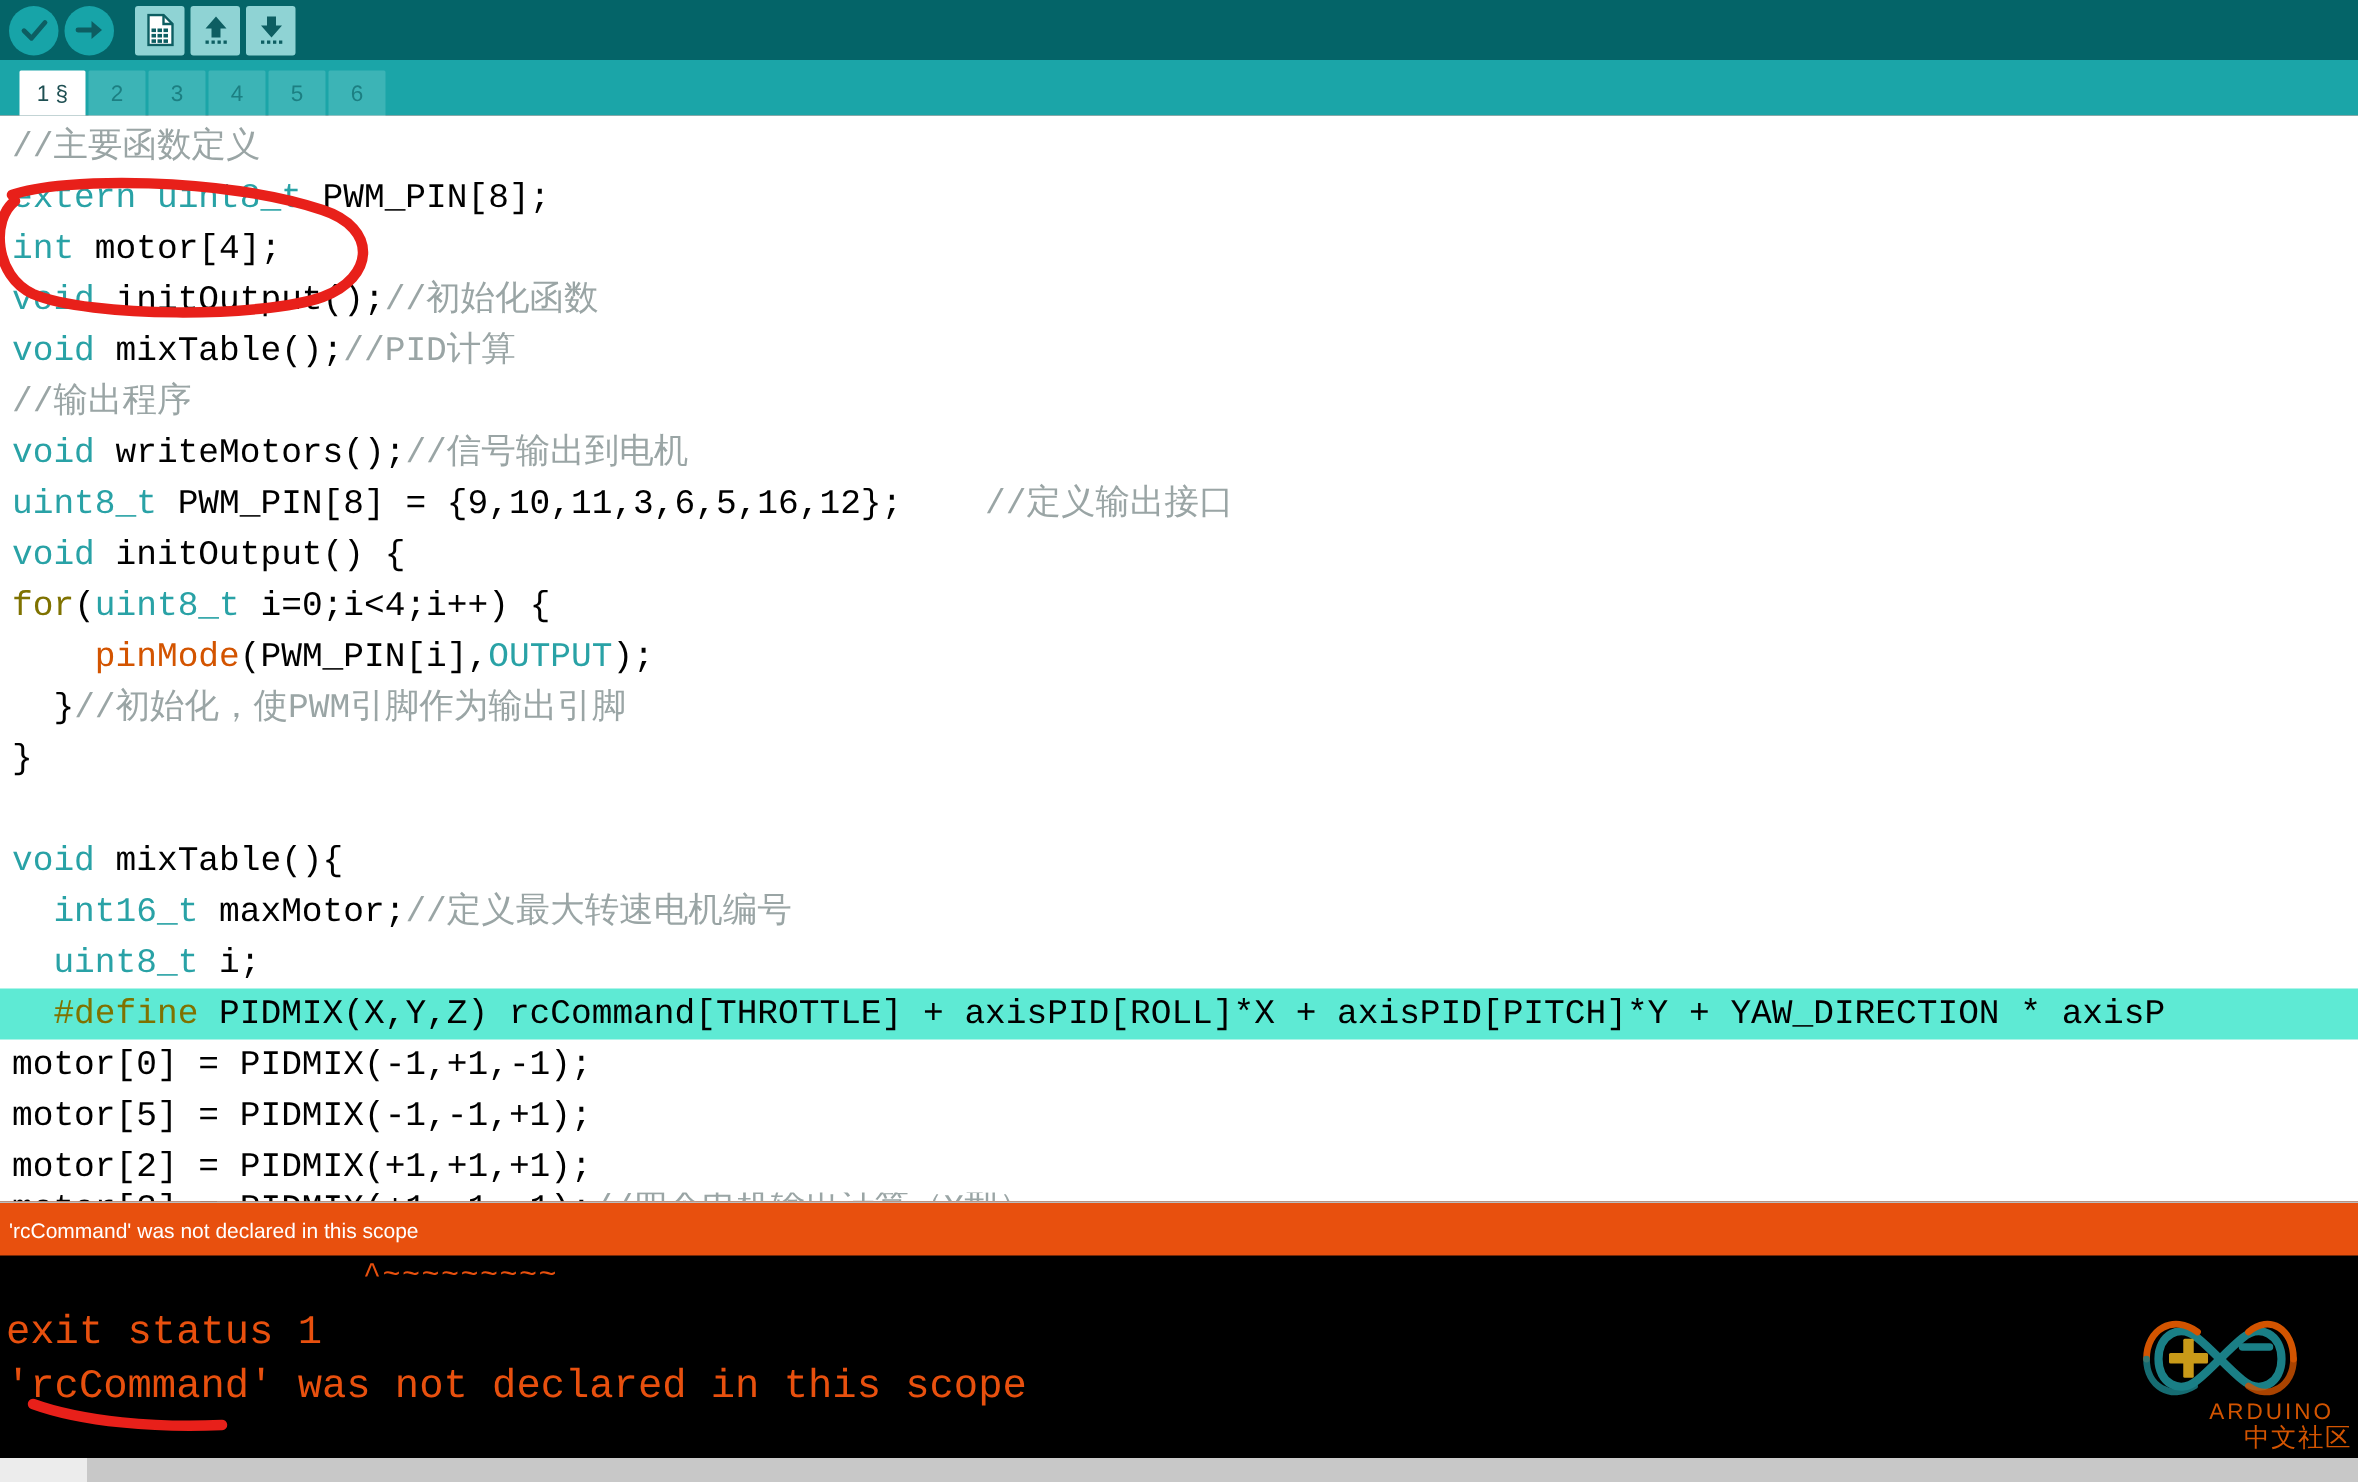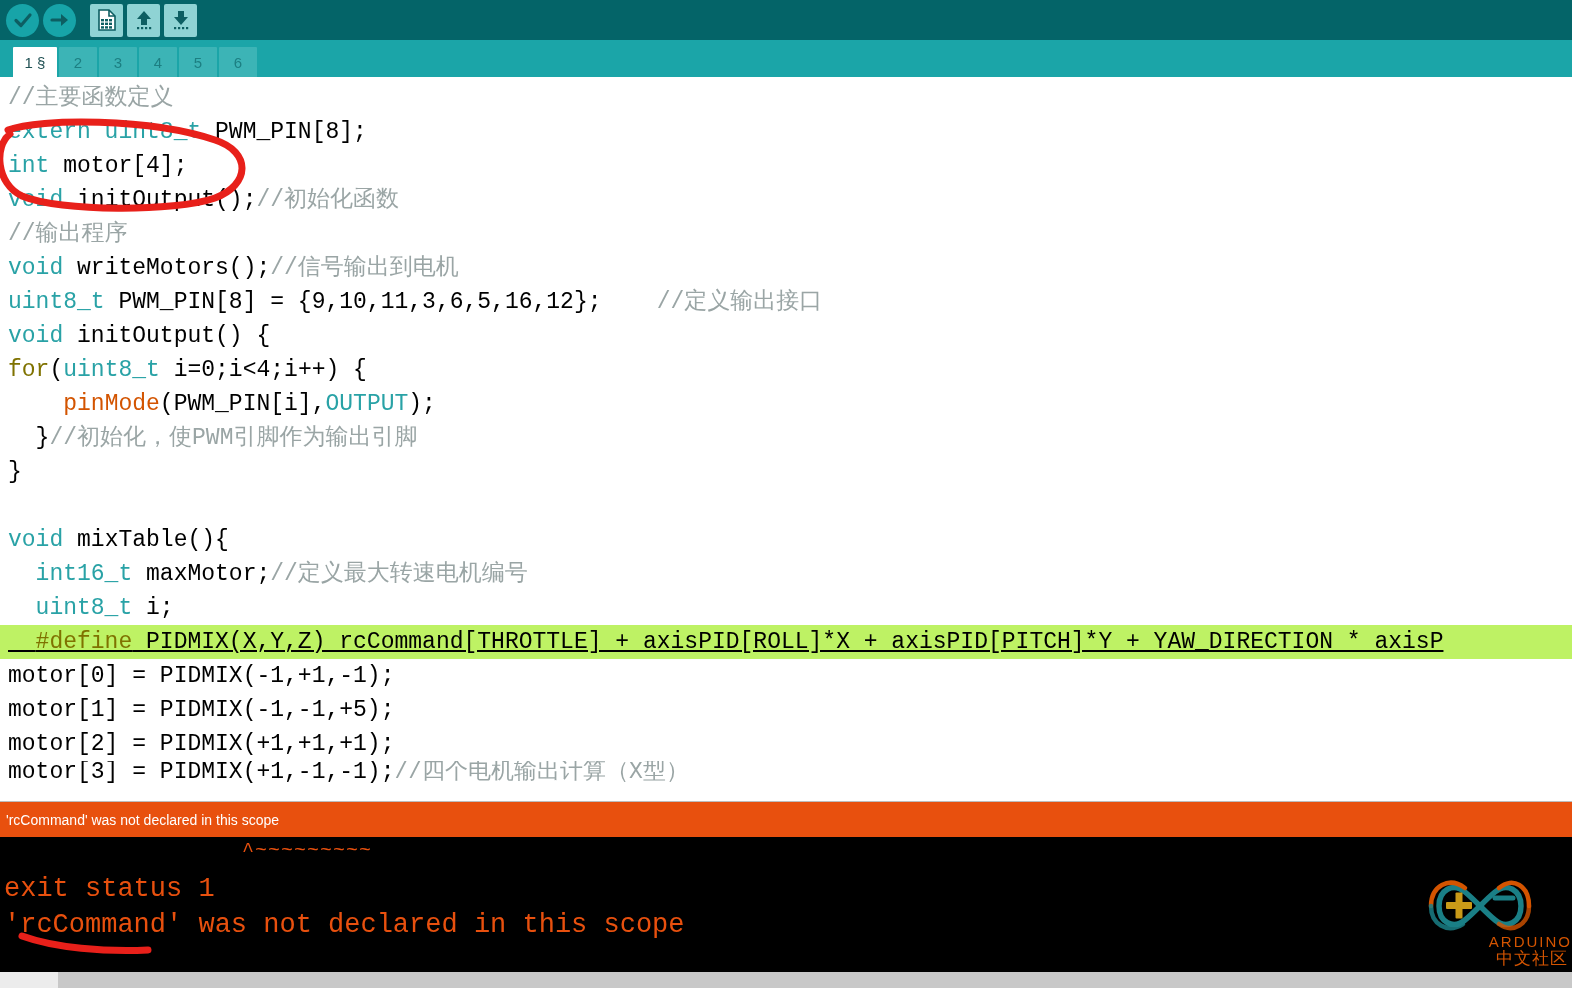--- a/index.html
+++ b/index.html
@@ -88,21 +88,21 @@
   .code-line {
     height: 34px;
     line-height: 34px;
     white-space: pre;
     font-family: "Liberation Mono", "DejaVu Sans Mono", monospace;
     font-size: 23px;
     color: #000000;
     padding-left: 8px;
     box-sizing: border-box;
   }
-  .code-line.hl { background: #bef264; text-decoration: underline; }
+  .code-line.hl { background: #5eead4; }
   .code-line.clip {
     height: 22px;
     line-height: 22px;
     overflow: hidden;
   }
   .tok-kw      { color: #29a2a6; }
   .tok-pre     { color: #7f7200; }
   .tok-fn      { color: #d35400; }
   .tok-cm      { color: #9aa5a5; }
   .tok-pl      { color: #000000; }
@@ -184,21 +184,21 @@
   .watermark {
     position: absolute;
     right: 6px;
     bottom: 20px;
     width: 165px;
     height: 92px;
     z-index: 20;
   }
   .wm-text {
     position: absolute;
-    right: 0;
+    right: 16px;
     bottom: 22px;
     font-family: "Liberation Sans", sans-serif;
     font-size: 15px;
     letter-spacing: 2px;
     color: #d35400;
   }
   .wm-text2 {
     position: absolute;
     right: 4px;
     bottom: 2px;
@@ -285,35 +285,36 @@
       <div class="tab">5</div>
       <div class="tab">6</div>
     </div>
 
   <div class="editor">
     <div class="scrollpad" id="codearea">
         <div class="code-line"><span class="tok-cm">//主要函数定义</span></div>
         <div class="code-line"><span class="tok-kw">extern uint8_t</span><span class="tok-pl"> PWM_PIN[8];</span></div>
         <div class="code-line"><span class="tok-kw">int</span><span class="tok-pl"> motor[4];</span></div>
         <div class="code-line"><span class="tok-kw">void</span><span class="tok-pl"> initOutput();</span><span class="tok-cm">//初始化函数</span></div>
+        <div class="code-line"><span class="tok-kw">void</span><span class="tok-pl"> mixTable();</span><span class="tok-cm">//PID计算</span></div>
         <div class="code-line"><span class="tok-cm">//输出程序</span></div>
         <div class="code-line"><span class="tok-kw">void</span><span class="tok-pl"> writeMotors();</span><span class="tok-cm">//信号输出到电机</span></div>
         <div class="code-line"><span class="tok-kw">uint8_t</span><span class="tok-pl"> PWM_PIN[8] = {9,10,11,3,6,5,16,12};    </span><span class="tok-cm">//定义输出接口</span></div>
         <div class="code-line"><span class="tok-kw">void</span><span class="tok-pl"> initOutput() {</span></div>
         <div class="code-line"><span class="tok-pre">for</span><span class="tok-pl">(</span><span class="tok-kw">uint8_t</span><span class="tok-pl"> i=0;i&lt;4;i++) {</span></div>
         <div class="code-line"><span class="tok-pl">    </span><span class="tok-fn">pinMode</span><span class="tok-pl">(PWM_PIN[i],</span><span class="tok-kw">OUTPUT</span><span class="tok-pl">);</span></div>
         <div class="code-line"><span class="tok-pl">  }</span><span class="tok-cm">//初始化，使PWM引脚作为输出引脚</span></div>
         <div class="code-line"><span class="tok-pl">}</span></div>
         <div class="code-line"><span class="tok-pl"></span></div>
         <div class="code-line"><span class="tok-kw">void</span><span class="tok-pl"> mixTable(){</span></div>
         <div class="code-line"><span class="tok-pl">  </span><span class="tok-kw">int16_t</span><span class="tok-pl"> maxMotor;</span><span class="tok-cm">//定义最大转速电机编号</span></div>
         <div class="code-line"><span class="tok-pl">  </span><span class="tok-kw">uint8_t</span><span class="tok-pl"> i;</span></div>
         <div class="code-line hl"><span class="tok-pl">  </span><span class="tok-pre">#define</span><span class="tok-pl"> PIDMIX(X,Y,Z) rcCommand[THROTTLE] + axisPID[ROLL]*X + axisPID[PITCH]*Y + YAW_DIRECTION * axisP</span></div>
         <div class="code-line"><span class="tok-pl">motor[0] = PIDMIX(-1,+1,-1);</span></div>
-        <div class="code-line"><span class="tok-pl">motor[1] = PIDMIX(-1,-1,+5);</span></div>
+        <div class="code-line"><span class="tok-pl">motor[5] = PIDMIX(-1,-1,+1);</span></div>
         <div class="code-line"><span class="tok-pl">motor[2] = PIDMIX(+1,+1,+1);</span></div>
         <div class="code-line clip"><span class="tok-pl">motor[3] = PIDMIX(+1,-1,-1);</span><span class="tok-cm">//四个电机输出计算（X型）</span></div>
       </div>
   </div>
 
   <div class="errbar">
     <span>'rcCommand' was not declared in this scope</span>
   </div>
 
   <div class="console">

